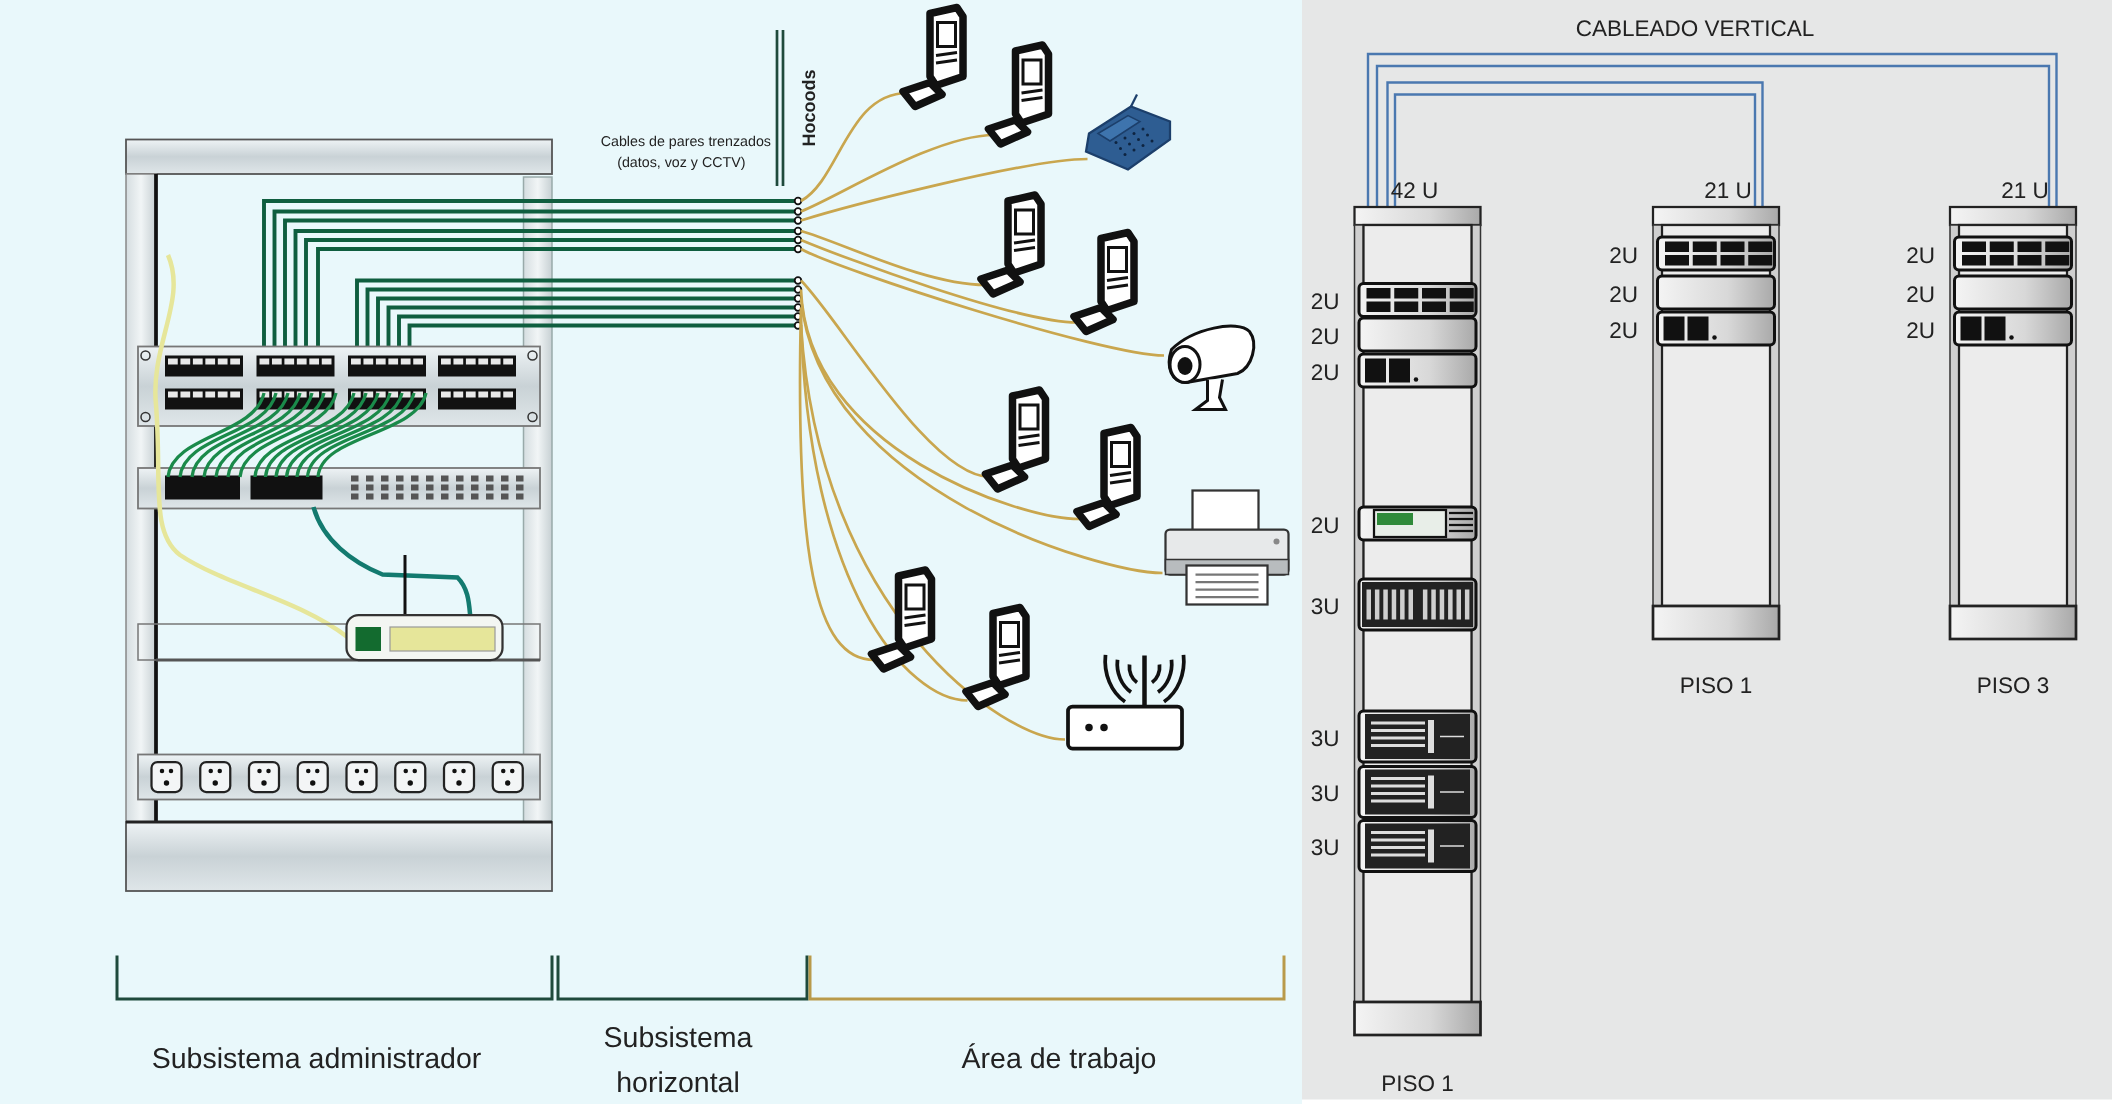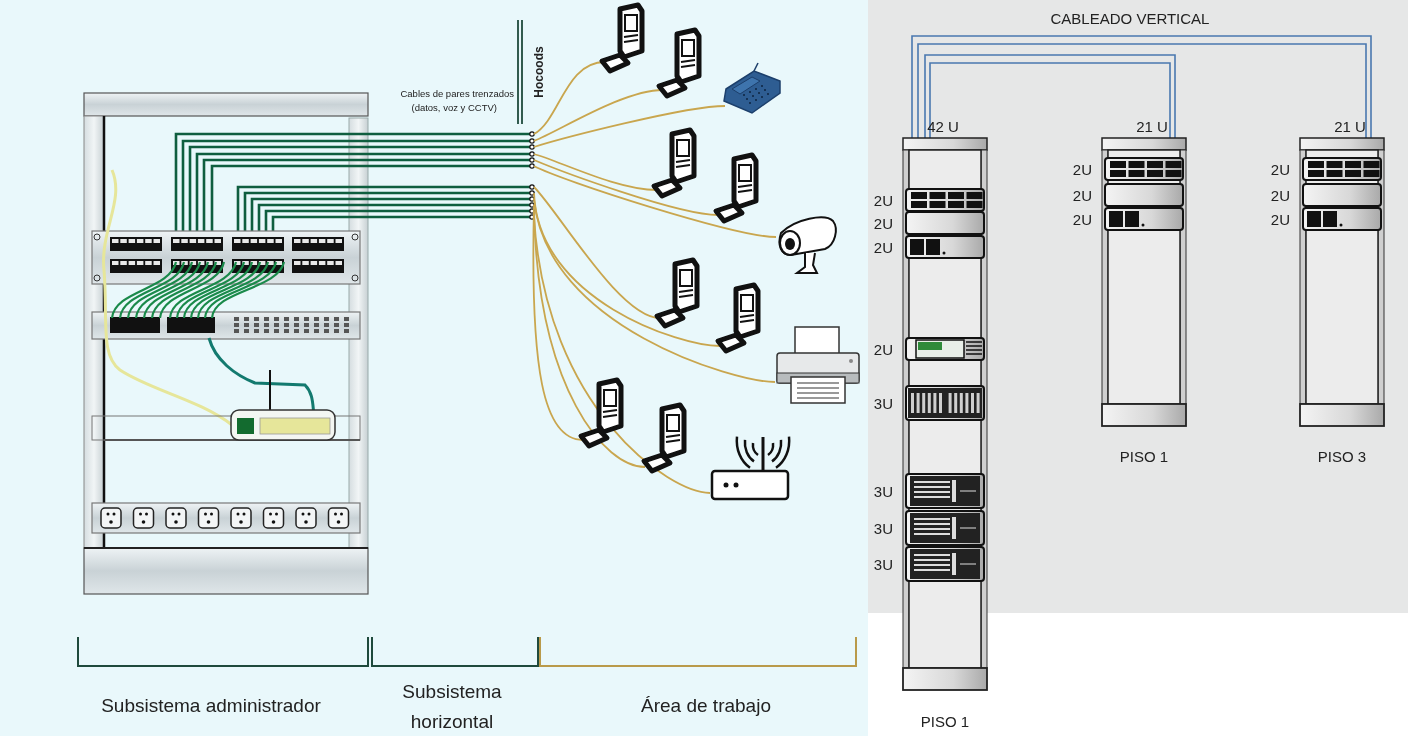--- a/index.html
+++ b/index.html
@@ -1,18 +1,18 @@
 <!DOCTYPE html>
 <html><head>
 <meta charset="utf-8">
 <style>
   html, body { margin:0; padding:0; }
   body { width:1408px; height:736px; position:relative; overflow:hidden; font-family:"Liberation Sans", sans-serif; }
   #left-panel { position:absolute; left:0; top:0; width:868px; height:736px; background:#e9f8fb; }
-  #right-panel { position:absolute; left:868px; top:0; width:540px; height:613px; background:#e6e7e7; }
+  #right-panel { position:absolute; left:868px; top:0; width:540px; height:733px; background:#e6e7e7; }
   svg { position:absolute; left:0; top:0; }
   .txt { font-family:"Liberation Sans", sans-serif; fill:#222; }
   .narrow { font-family:"Liberation Sans", sans-serif; fill:#222; font-stretch:condensed; }
 </style>
 </head>
 <body>
 
 <div id="left-panel">
 <svg width="868" height="736" viewBox="0 0 868 736">
   <defs>

